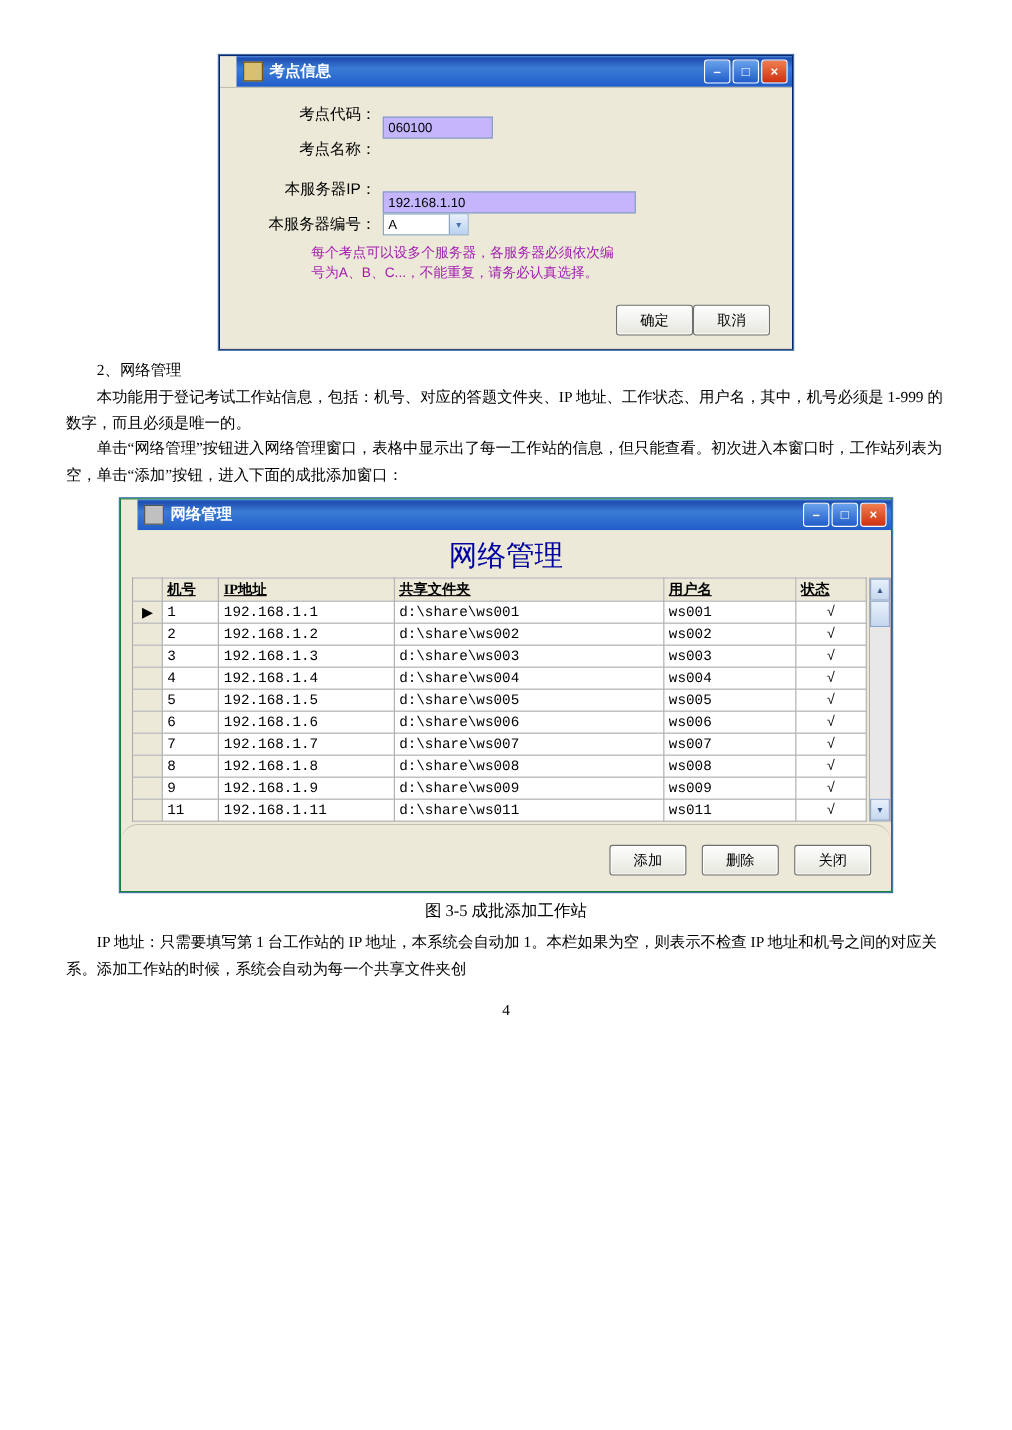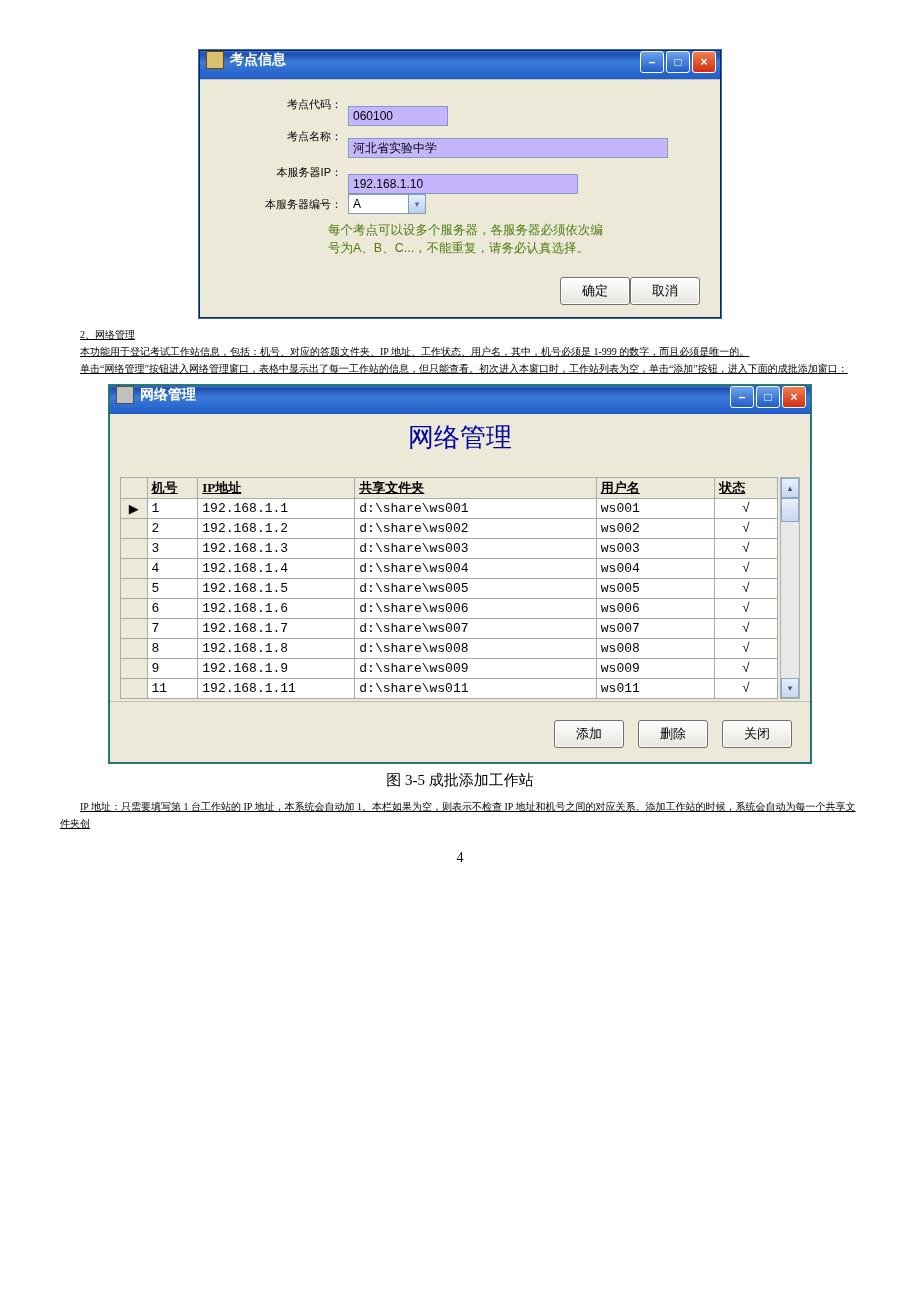--- a/index.html
+++ b/index.html
@@ -27,24 +27,26 @@
     border: 1px solid #0a246a;
     background: #ece9d8;
     box-shadow: 0 0 0 1px #3a6ea5;
     font-family: "SimSun", "宋体", Tahoma, sans-serif;
     font-size: 13px;
   }
   .xp-titlebar {
     height: 28px;
     background: linear-gradient(to bottom, #3a7bd5 0%, #1e4db0 8%, #3a7bd5 40%, #215dca 100%);
     display: flex;
+    align-items: center;
     padding: 0 4px 0 6px;
     color: #fff;
     font-weight: bold;
     font-size: 14px;
+    margin-left: 15px;
   }
   .xp-titlebar .title-icon {
     width: 16px; height: 16px;
     background: #d8c070;
     border: 1px solid #6a4a10;
     margin-right: 6px;
     display: inline-block;
   }
   .xp-titlebar .title-text { flex: 1; }
   .xp-ctrl-btns { display: flex; gap: 2px; }
@@ -69,21 +71,21 @@
   .form-row {
     display: flex;
     align-items: center;
     height: 28px;
     margin-bottom: 4px;
   }
   .form-row .lbl {
     width: 130px;
     text-align: right;
     padding-right: 6px;
-    font-size: 11px;
+    font-size: 14px;
   }
   .xp-input {
     height: 20px;
     border: 1px solid #7f9db9;
     background: #c4b5fd;
     padding: 0 4px;
     font-family: "SimSun", "宋体", Tahoma, sans-serif;
     font-size: 12px;
     box-sizing: border-box;
     margin-top: 24px;
@@ -104,24 +106,24 @@
   }
   .xp-select .dd-btn {
     width: 16px; height: 18px;
     border-left: 1px solid #7f9db9;
     background: linear-gradient(to bottom, #e8f0fb, #b9d1f1);
     display: flex; align-items: center; justify-content: center;
     color: #4b6fa8;
     font-size: 9px;
   }
   .hint-row {
-    margin: 4px 0 14px 116px;
+    margin: 4px 0 14px 71px;
     font-size: 12.5px;
     line-height: 1.4;
-    color: #4d7c0f;
+    color: #a21caf;
   }
   .btn-row {
     display: flex;
     justify-content: flex-end;
     padding: 6px 8px 2px 0;
   }
   .xp-button {
     min-width: 68px;
     height: 26px;
     background: linear-gradient(to bottom, #fefefe, #e6e6de);
@@ -147,22 +149,21 @@
   .net-title {
     text-align: center;
     font-family: "KaiTi", "楷体", serif;
     font-size: 26px;
     color: #0000a0;
     padding: 6px 0 2px 0;
     background: #ece9d8;
   }
   .grid-wrap {
     display: flex;
-    padding: 0 10px 2px 10px;
-    margin-top: 20px;
+    padding: 0 0 2px 10px;
   }
   .datagrid {
     flex: 1;
     border-collapse: collapse;
     table-layout: fixed;
     background: #fff;
     font-family: "Courier New", "SimSun", monospace;
     font-size: 13px;
   }
   .datagrid th, .datagrid td {
@@ -216,34 +217,34 @@
     background: linear-gradient(to bottom, #e8f0fb, #c6d8f0);
     border: 1px solid #8aa6cc;
   }
   .grid-btns {
     display: flex;
     justify-content: flex-end;
     gap: 14px;
     padding: 18px 18px 14px 0;
     background: #ece9d8;
     border-top: 1px solid #c0c0b0;
+    border-radius: 16px;
   }
 
   
   .caption {
     text-align: center;
     font-size: 15px;
     margin: 8px 0 8px 0;
   }
   .para {
-    font-size: 10px;
+    font-size: 14px;
     line-height: 1.7;
     text-indent: 2em;
     margin: 0;
-    text-decoration: underline;
   }
   .page-num {
     text-align: center;
     font-size: 14px;
     margin-top: 18px;
   }
   .col-sel { width: 22px; }
   .col-num { width: 42px; }
   .col-ip  { width: 130px; }
   .col-shr { width: 200px; }
@@ -266,21 +267,20 @@
           <span class="xp-ctrl red">×</span>
         </span>
       </div>
       <div class="xp-body">
         <div class="form-row">
           <span class="lbl">考点代码：</span>
           <input class="xp-input" style="width: 100px;" value="060100">
         </div>
         <div class="form-row">
           <span class="lbl">考点名称：</span>
-          <input class="xp-input" style="width: 320px;" value="河北省实验中学">
         </div>
         <div style="height:4px"></div>
         <div class="form-row">
           <span class="lbl">本服务器IP：</span>
           <input class="xp-input" style="width: 230px;" value="192.168.1.10">
         </div>
         <div class="form-row">
           <span class="lbl">本服务器编号：</span>
           <span class="xp-select">
             <span>A</span>

